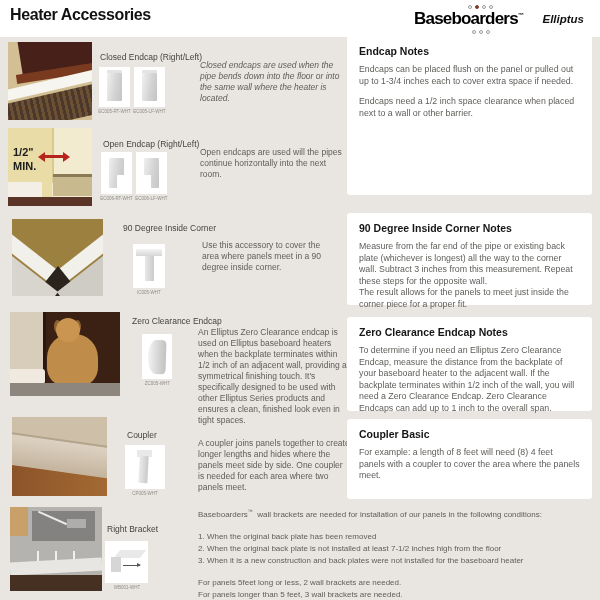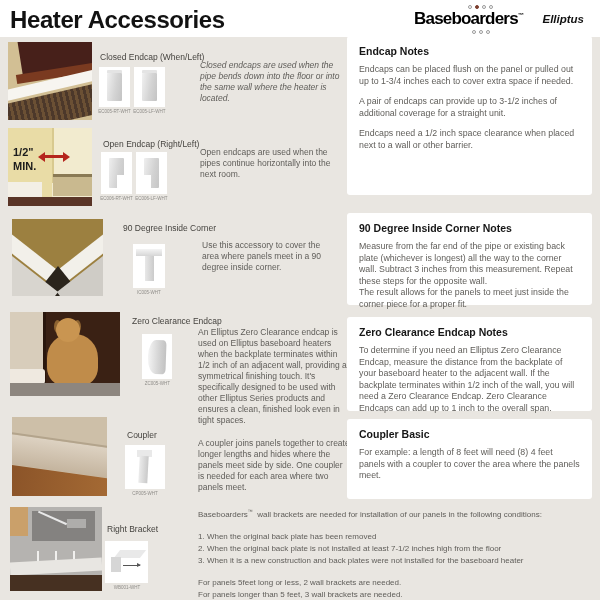--- a/index.html
+++ b/index.html
@@ -2,21 +2,21 @@
 <html><head>
 <meta charset="utf-8">
 <style>
   * { box-sizing: border-box; margin: 0; padding: 0; }
   html,body { width:600px; height:600px; }
   body { font-family:"Liberation Sans", sans-serif; }
   .page { position:relative; width:600px; height:600px; background:#e9e6e1; overflow:hidden; }
 
   
   .header { position:absolute; top:0; left:0; width:600px; height:37px; background:#ffffff; }
-  .page-title { position:absolute; left:10px; top:6px; font-size:24px; font-weight:bold; color:#121212; letter-spacing:-0.4px; }
+  .page-title { position:absolute; left:10px; top:6px; font-size:16px; font-weight:bold; color:#121212; letter-spacing:-0.4px; }
   .logo { position:absolute; right:6px; top:4px; width:190px; height:30px; background:#fff; border-radius:3px; }
   .logo-main { position:absolute; left:10px; top:5px; font-size:17px; font-weight:800; color:#000; letter-spacing:-0.8px; }
   .logo-tm { font-size:6px; vertical-align:super; font-weight:bold; }
   .logo-sub { position:absolute; right:10px; top:9px; font-size:11.5px; font-style:italic; font-weight:bold; color:#111; }
   .dotrow { position:absolute; display:flex; gap:3px; }
   .dotrow.top { left:64px; top:1px; }
   .dotrow.bot { left:68px; bottom:0px; }
   .dot { width:4px; height:4px; border-radius:50%; border:1px solid #9a9a9a; background:#fff; }
   .dot.brown { background:#7c4030; border-color:#7c4030; }
 
@@ -130,21 +130,21 @@
       </div>
     </div>
   </div>
 
   <div class="photo p1">
     <div class="mah"></div>
     <div class="shelf"></div>
     <div class="stripe"></div>
     <div class="fins"></div>
   </div>
-  <div class="acc-title" style="left:100px; top:52px; width:150px;">Closed Endcap (When/Left)</div>
+  <div class="acc-title" style="left:100px; top:52px; width:150px;">Closed Endcap (Right/Left)</div>
   <div class="thumb" style="left:99px; top:67px; width:31px; height:40px;">
       <div class="sh-closed"></div>
     </div>
   <div class="thumb" style="left:134px; top:67px; width:31px; height:40px;">
       <div class="sh-closed"></div>
     </div>
   <div class="part" style="left:97px; top:109px; width:35px;">EC005-RT-WHT</div>
   <div class="part" style="left:132px; top:109px; width:35px;">EC005-LF-WHT</div>
   <div class="desc" style="left:200px; top:60px; width:140px;font-style:italic;">Closed endcaps are used when the pipe bends down into the floor or into the same wall where the heater is located.</div>
 
@@ -162,21 +162,21 @@
         <div class="notch r"></div>
       </div>
     </div>
   <div class="thumb" style="left:136px; top:152px; width:31px; height:42px;">
       <div class="sh-open">
         <div class="notch l"></div>
       </div>
     </div>
   <div class="part" style="left:99px; top:196px; width:35px;">EC006-RT-WHT</div>
   <div class="part" style="left:134px; top:196px; width:35px;">EC006-LF-WHT</div>
-  <div class="desc" style="left:200px; top:147px; width:145px;">Open endcaps are used when the pipes continue horizontally into the next room.</div>
+  <div class="desc" style="left:200px; top:147px; width:145px;">Open endcaps are used will the pipes continue horizontally into the next room.</div>
 
   <div class="photo p3">
     <div class="chev-l"></div>
     <div class="chev-r"></div>
     <div class="dark"></div>
     <div class="pan-l"></div>
     <div class="pan-r"></div>
   </div>
   <div class="acc-title" style="left:123px; top:223px; width:160px;">90 Degree Inside Corner</div>
   <div class="thumb" style="left:133px; top:244px; width:32px; height:44px;">
@@ -234,21 +234,20 @@
         <div class="plate"></div>
         <div class="face"></div>
         <div class="arr"></div>
       </div>
     </div>
   <div class="part" style="left:107px; top:585px; width:40px;">WB001-WHT</div>
 
   <div class="note n1">
     <h2>Endcap Notes</h2>
     <p>Endcaps can be placed flush on the panel or pulled out up to 1-3/4 inches each to cover extra space if needed.</p>
-    <p>A pair of endcaps can provide up to 3-1/2 inches of additional coverage for a straight unit.</p>
     <p>Endcaps need a 1/2 inch space clearance when placed next to a wall or other barrier.</p>
   </div>
 
   <div class="note n2 tight">
     <h2>90 Degree Inside Corner  Notes</h2>
     <p>Measure from the far end of the pipe or existing back plate (whichever is longest) all the way to the corner wall.  Subtract 3 inches from this measurement.  Repeat these steps for the opposite wall.</p>
     <p>The result allows for the panels to meet just inside the corner piece for a proper fit.</p>
   </div>
 
   <div class="note n3 tight">

